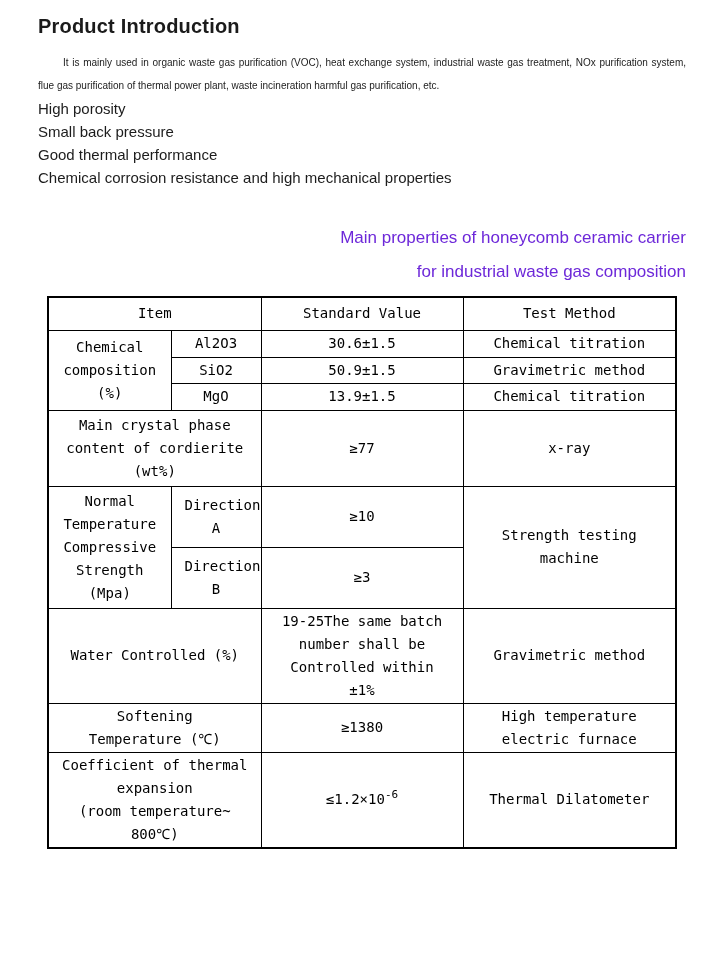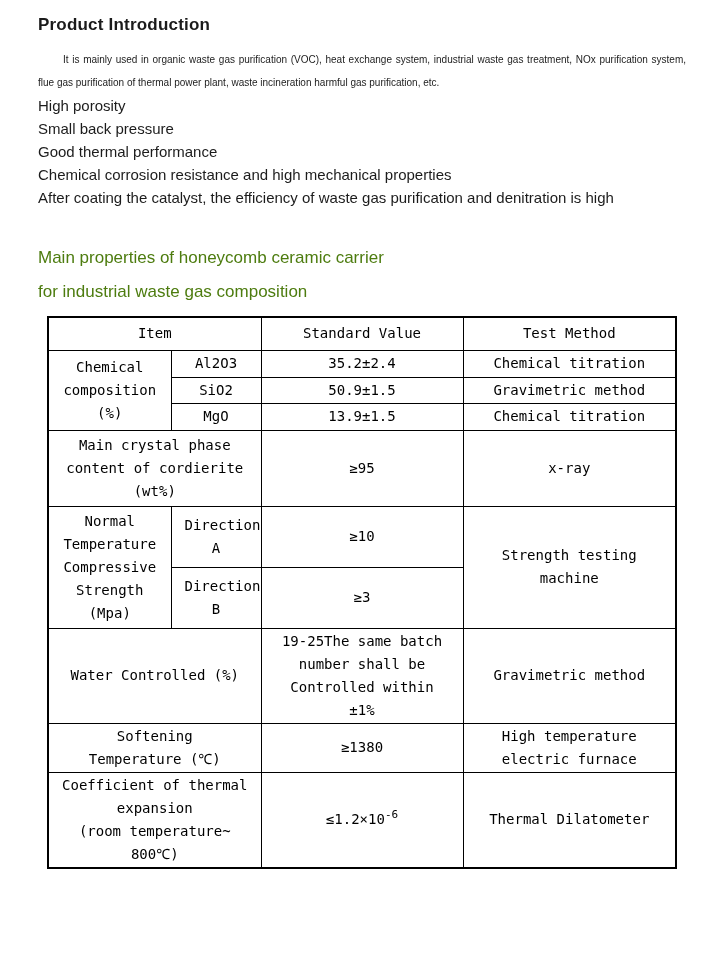--- a/index.html
+++ b/index.html
@@ -3,34 +3,34 @@
 <meta charset="utf-8">
 <style>
   html, body { margin:0; padding:0; }
   body {
     width:724px; height:963px; background:#ffffff;
     font-family:"Liberation Sans", sans-serif;
     color:#1e1e1e; overflow:hidden;
   }
   .page { box-sizing:border-box; padding:10px 38px 0 38px; }
   .heading {
-    font-size:17px; font-weight:600; color:#1b1b1b;
+    font-size:20px; font-weight:600; color:#1b1b1b;
     margin:5px 0 13px 0; letter-spacing:0.2px;
   }
   .intro-paragraph {
     margin:0; font-size:10px; line-height:23px;
     text-align:justify; text-indent:25px; color:#1c1c1c;
   }
   .feature {
     margin:0; font-size:15px; line-height:23px;
     text-align:justify; color:#1c1c1c;
   }
   .table-title {
-    text-align:left; font-size:17px; line-height:34px;
-    margin-top:32px; color:#4d7c0f;
+    text-align:right; font-size:17px; line-height:34px;
+    margin-top:32px; color:#6d28d9;
   }
   table.props {
     border-collapse:collapse; table-layout:fixed;
     width:628px; margin:7px 0 0 9px;
     font-family:"DejaVu Sans Mono","Liberation Mono",monospace;
     font-size:14px; color:#000;
     border:2px solid #000;
   }
   table.props th, table.props td {
     border:1px solid #000;
@@ -55,21 +55,20 @@
 
 
       <p class="feature">High porosity</p>
 
       <p class="feature">Small back pressure</p>
 
       <p class="feature">Good thermal performance</p>
 
       <p class="feature">Chemical corrosion resistance and high mechanical properties</p>
 
-      <p class="feature">After coating the catalyst, the efficiency of waste gas purification and denitration is high</p>
     </div>
 
   <div class="table-title">
     <div>Main properties of honeycomb ceramic carrier</div>
     <div>for industrial waste gas composition</div>
   </div>
 
   <table class="props">
     <colgroup>
       <col style="width:123px">
@@ -82,39 +81,39 @@
         <th colspan="2">Item</th>
         <th>Standard Value</th>
         <th>Test Method</th>
       </tr>
 
       <tr style="height:27px">
         <td rowspan="3">Chemical
 composition
 (%)</td>
         <td>Al2O3</td>
-        <td>35.2±2.4</td>
+        <td>30.6±1.5</td>
         <td>Chemical titration</td>
       </tr>
       <tr style="height:26px">
         <td>SiO2</td>
         <td>50.9±1.5</td>
         <td>Gravimetric method</td>
       </tr>
       <tr style="height:27px">
         <td>MgO</td>
         <td>13.9±1.5</td>
         <td>Chemical titration</td>
       </tr>
 
       <tr style="height:76px">
         <td colspan="2">Main crystal phase
 content of cordierite
 (wt%)</td>
-        <td>≥95</td>
+        <td>≥77</td>
         <td>x-ray</td>
       </tr>
 
       <tr style="height:61px">
         <td rowspan="2">Normal
 Temperature
 Compressive
 Strength
 (Mpa)</td>
         <td>Direction

